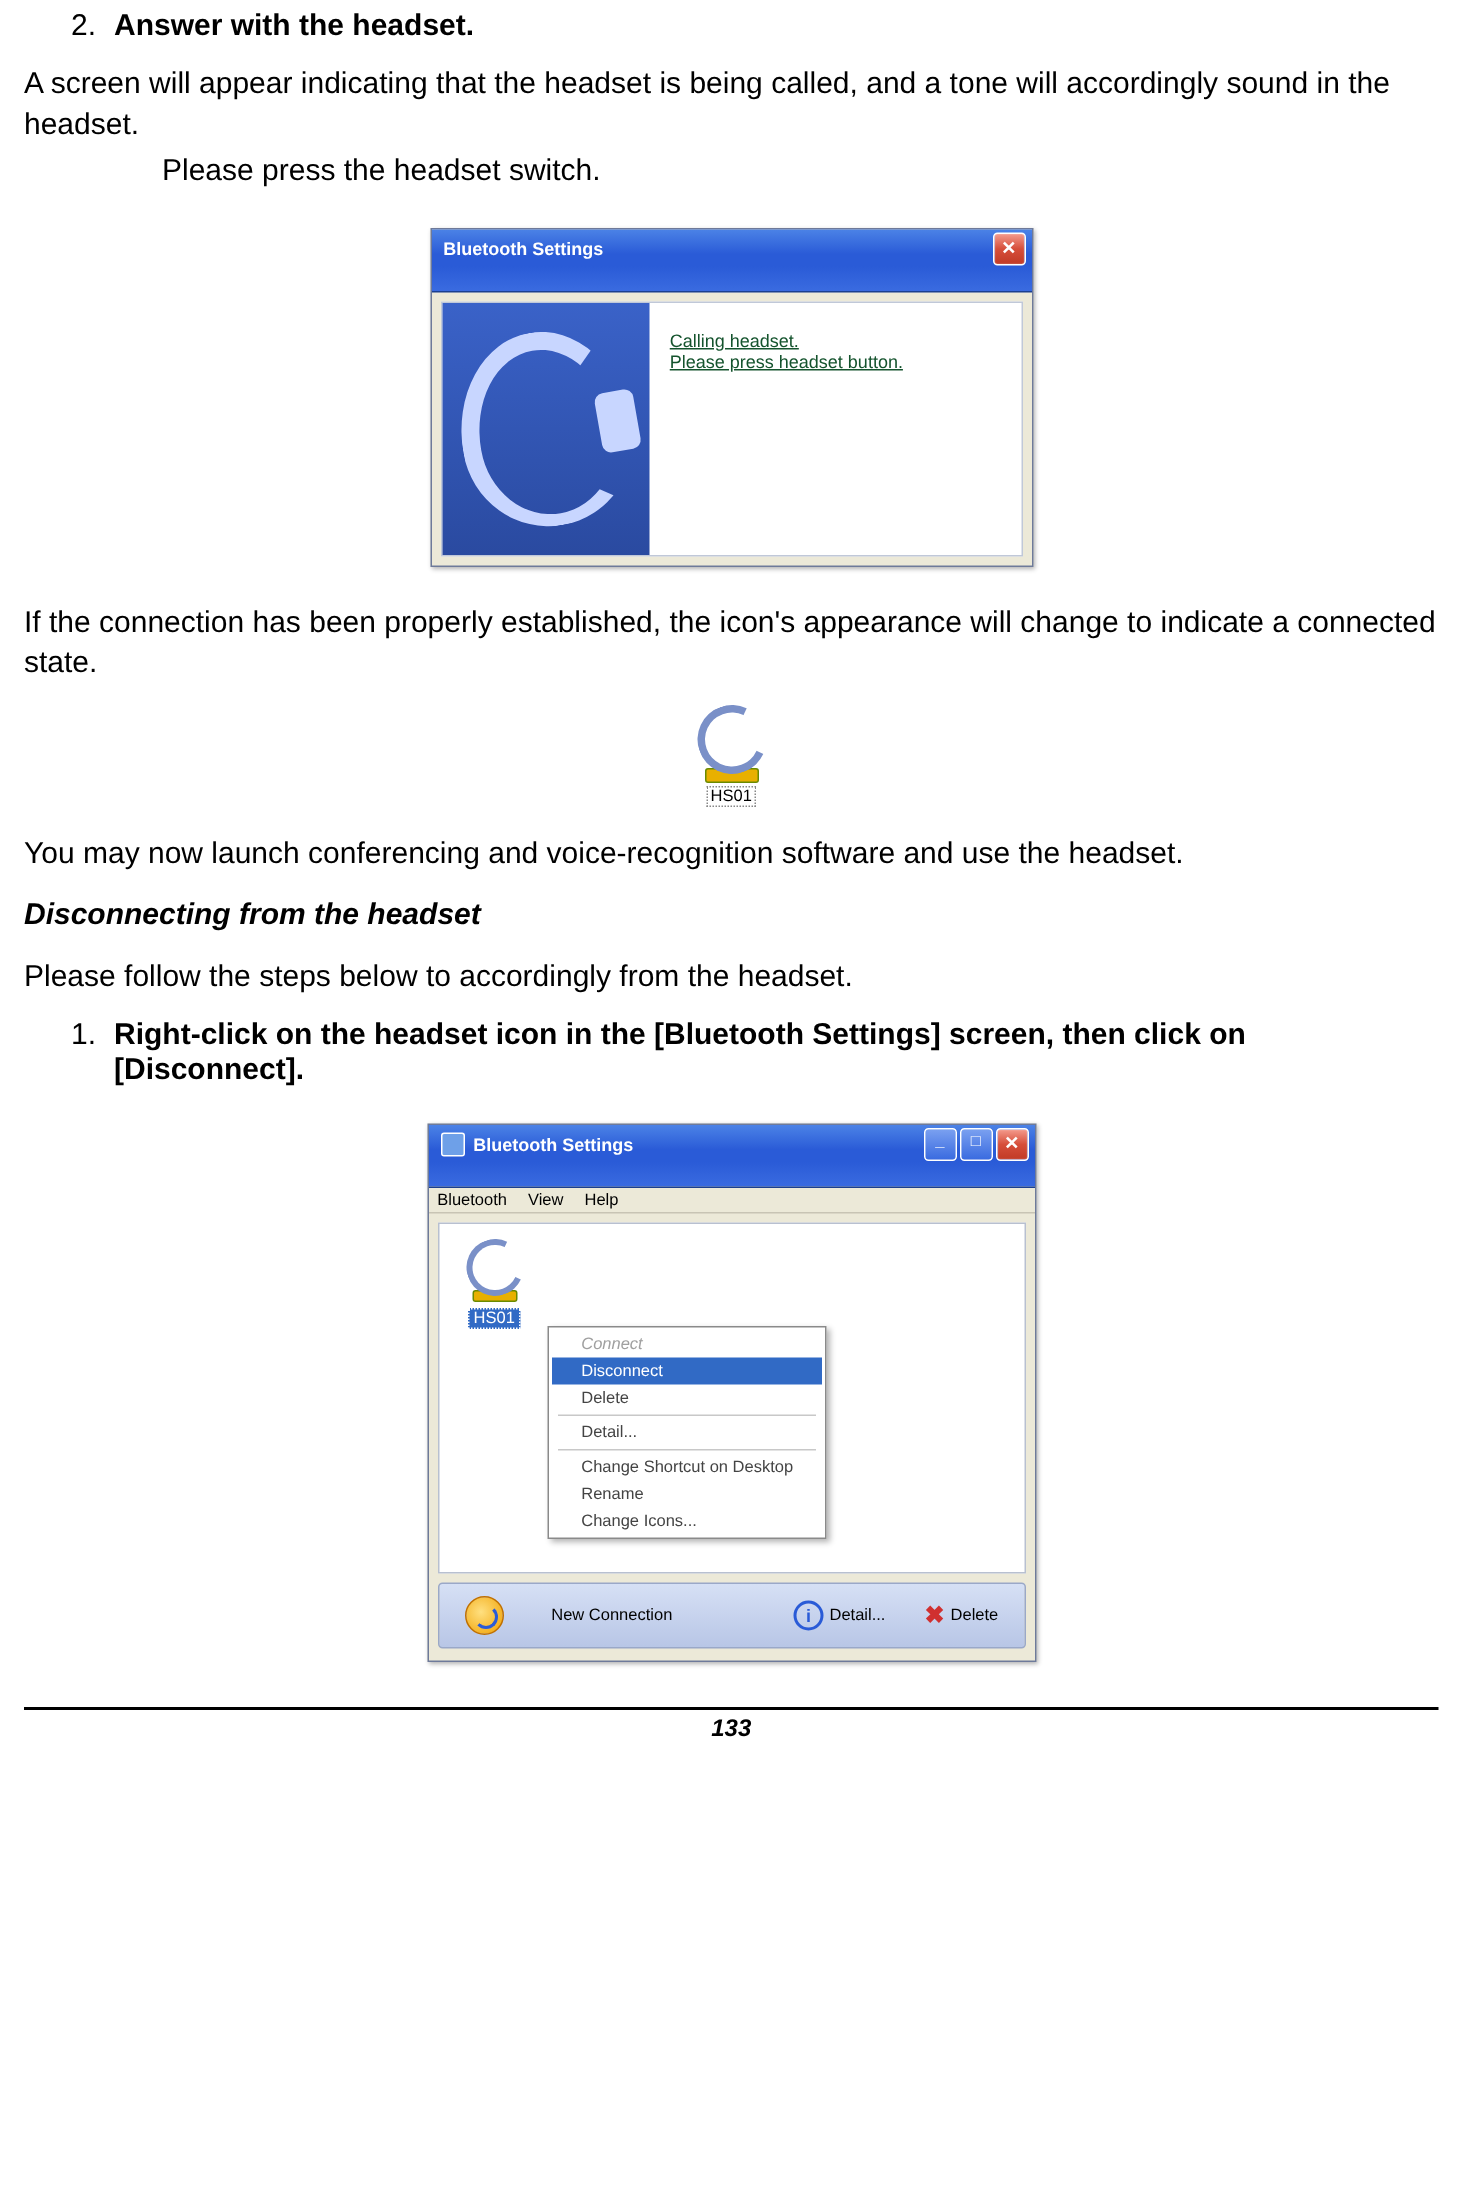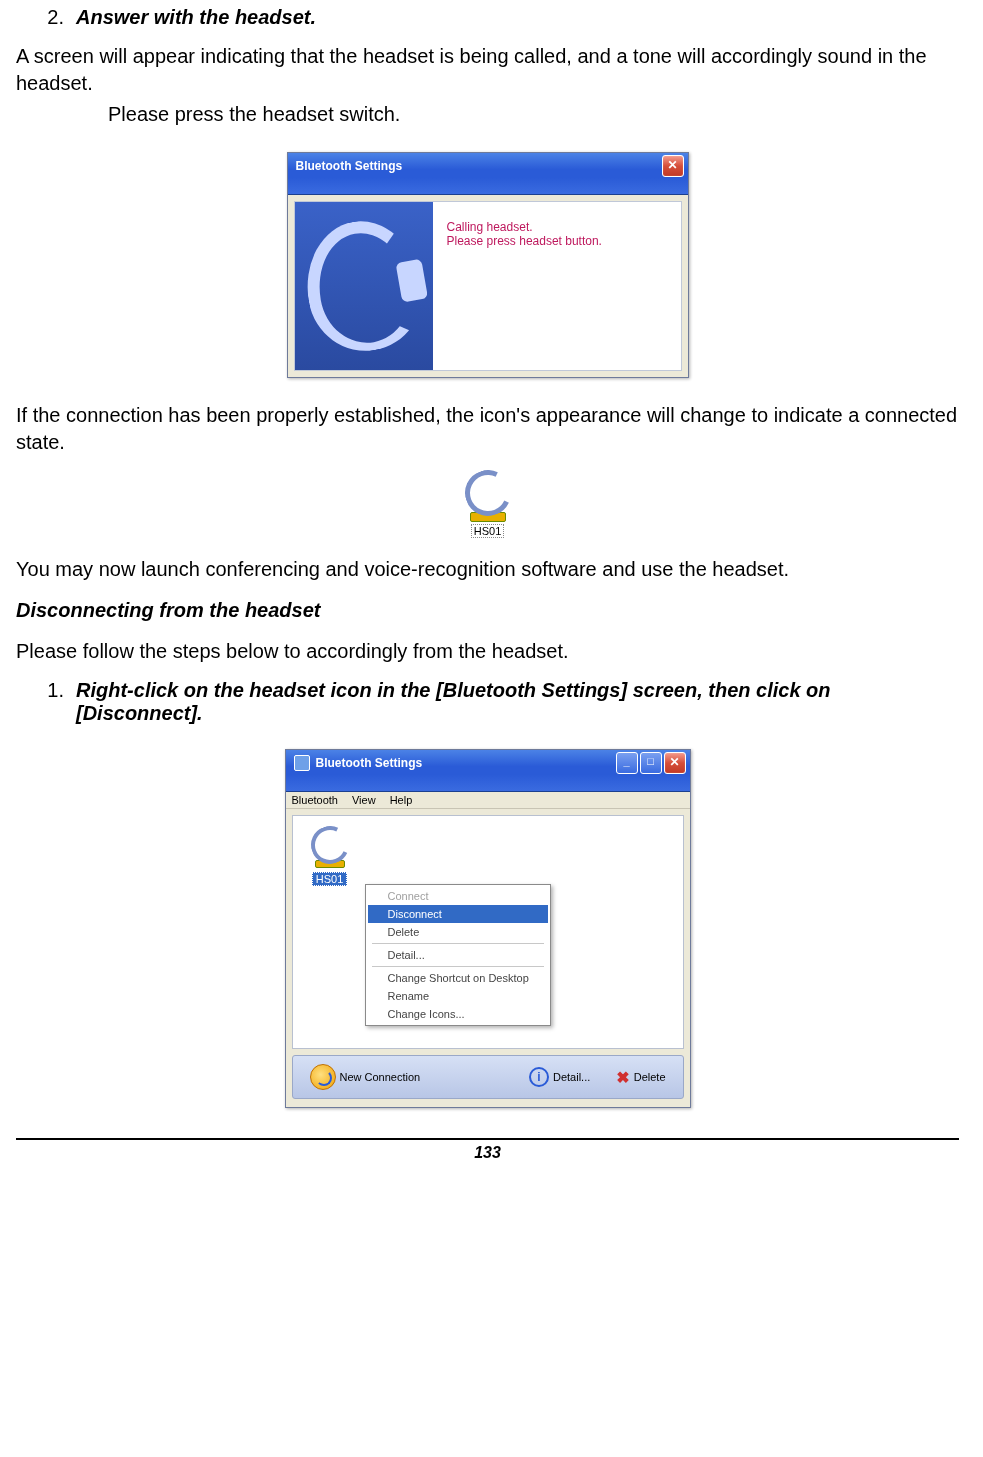--- a/index.html
+++ b/index.html
@@ -7,21 +7,21 @@
     font-size: 20px;
     margin: 0;
     padding: 0 24px 0 16px;
     color: #000;
     background: #fff;
     width: 983px;
     box-sizing: border-box;
   }
   .step-row { display: flex; margin-bottom: 4px; }
   .step-num { width: 48px; text-align: right; padding-right: 12px; }
-  .step-text { flex: 1; font-style: italic; }
+  .step-text { flex: 1; }
   .bold { font-weight: bold; }
   .ital { font-style: italic; font-weight: bold; }
   .indent { margin-left: 92px; }
   .para { margin: 14px 0; line-height: 1.35; }
   .center { display: flex; justify-content: center; }
   .figure-gap { margin: 24px 0; }
 
   
   .dlg1 {
     width: 400px;
@@ -78,21 +78,22 @@
     content: "";
     position: absolute;
     right: -16px; top: 36px;
     width: 26px; height: 40px;
     background: #c8d6ff;
     border-radius: 6px;
   }
   .dlg1-text {
     flex: 1;
     padding: 18px 10px 10px 14px;
-    color: #be185d;
+    color: #14532d;
+    text-decoration: underline;
   }
   .dlg1-footer {
     padding: 6px 10px 8px;
     display: flex;
     justify-content: flex-end;
   }
   .xp-btn {
     min-width: 72px;
     padding: 2px 10px;
     background: linear-gradient(to bottom, #fdfdfd, #e6e6de);
@@ -193,21 +194,21 @@
     width: 180px;
     background: #fff;
     border: 1px solid #8a8a8a;
     box-shadow: 2px 2px 4px rgba(0,0,0,0.3);
     padding: 2px;
   }
   .context-menu .mi {
     padding: 3px 10px 3px 20px;
     color: #444;
   }
-  .context-menu .mi.disabled { color: #a0a0a0; }
+  .context-menu .mi.disabled { color: #a0a0a0; font-style: italic; }
   .context-menu .mi.sel {
     background: #316ac5;
     color: #fff;
   }
   .context-menu .sep {
     height: 1px;
     background: #c8c8c8;
     margin: 2px 4px;
   }
   .action-row {
@@ -340,21 +341,21 @@
         <div class="mi">Detail...</div>
         <div class="sep"></div>
         <div class="mi">Change Shortcut on Desktop</div>
         <div class="mi">Rename</div>
         <div class="mi">Change Icons...</div>
       </div>
     </div>
     <div class="action-row">
       <div class="chip">
         <div class="ic-new"></div>
-        <span style="line-height:1.1;">
+        <span style="line-height:1.1;margin-left:28px;">
           <span>New Connection</span>
         </span>
       </div>
       <div class="spacer"></div>
       <div class="chip">
         <div class="ic-detail">i</div>
         <span>Detail...</span>
       </div>
       <div class="chip">
         <span class="ic-delete">✖</span>

